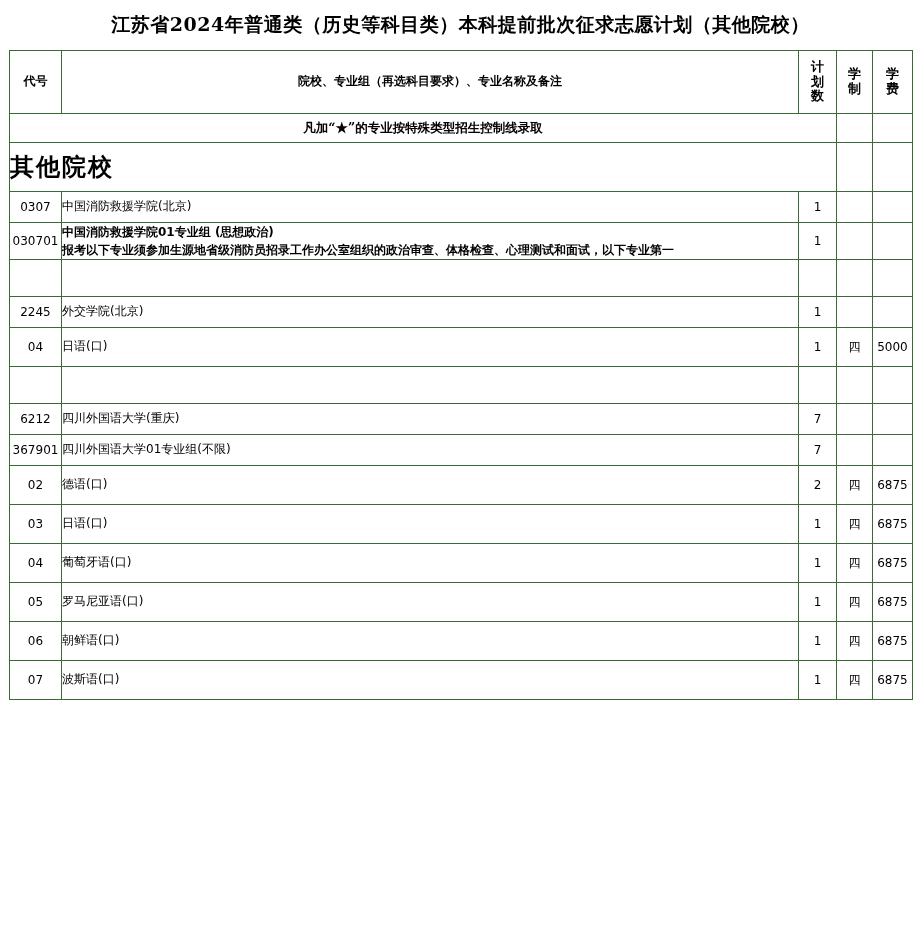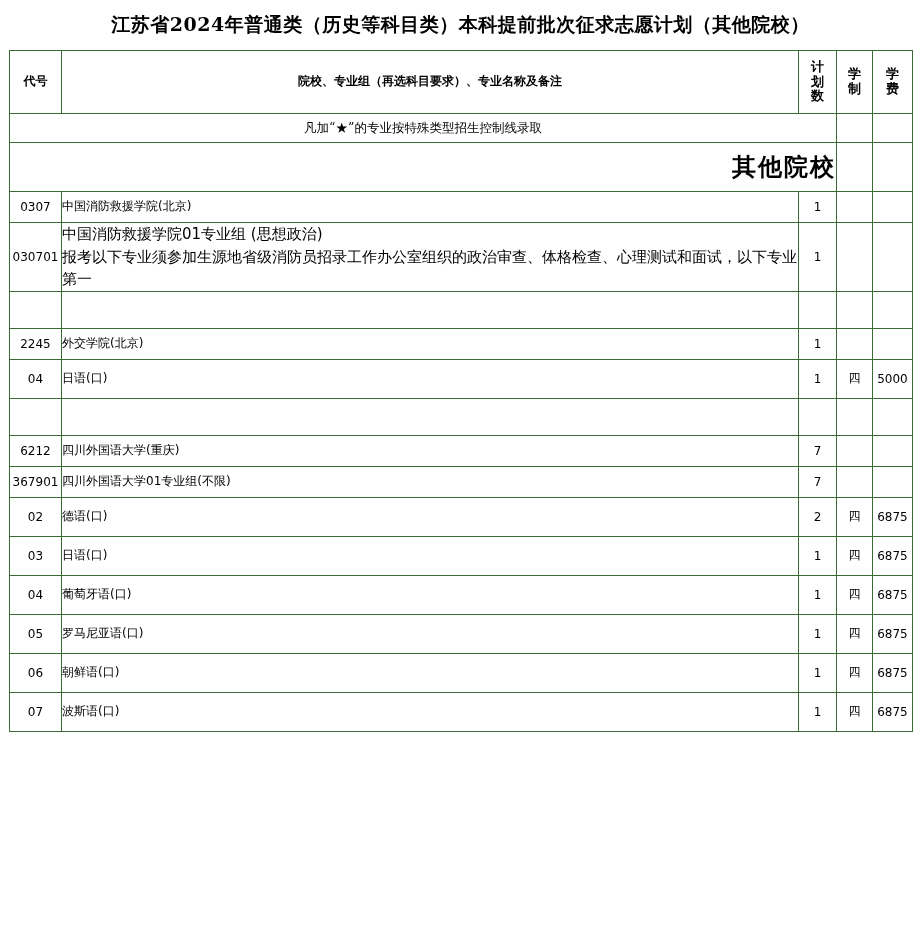--- a/index.html
+++ b/index.html
@@ -76,45 +76,46 @@
     padding-left: 8px;
     font-size: 12px;
     line-height: 1.45;
   }
   td.num {
     text-align: center;
     font-size: 12px;
   }
   tr.note td {
     text-align: center;
-    font-weight: normal;
+    font-weight: bold;
     font-size: 12.5px;
     height: 28px;
     font-family: "DejaVu Serif", "Liberation Serif", serif;
   }
   tr.section td.section-title {
-    text-align: right;
+    text-align: left;
     font-family: "DejaVu Serif", "Liberation Serif", serif;
     font-weight: bold;
     font-size: 24px;
     height: 48px;
     letter-spacing: 2px;
   }
   tr.blank td {
     height: 36px;
   }
   td.two-line {
     line-height: 1.5;
     padding-top: 3px;
     padding-bottom: 3px;
     height: 34px;
   }
   .sub {
     display: block;
-    font-size: 15px;
+    font-size: 12px;
+    font-weight: bold;
   }
   tr.school td { height: 30px; }
   tr.group td  { height: 36px; }
   tr.major td  { height: 38px; }
 </style>
 </head>
 <body>
 
 <div class="page">
 

